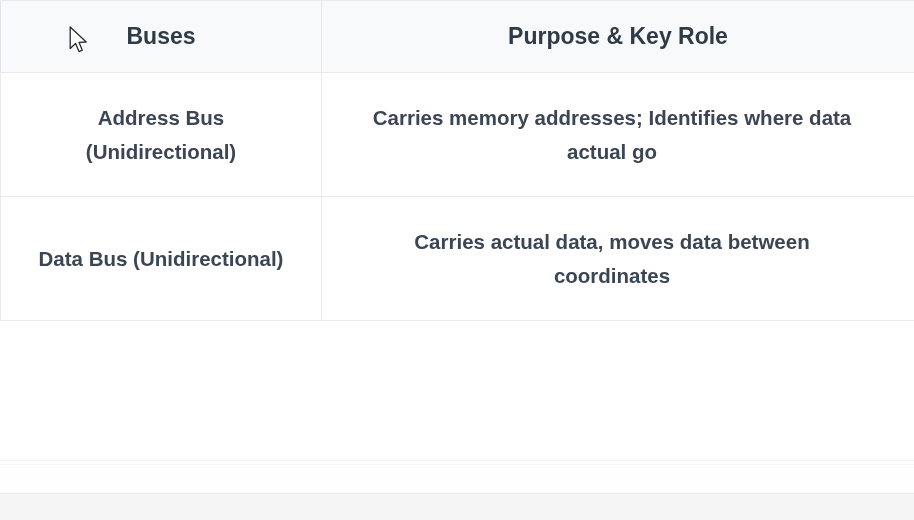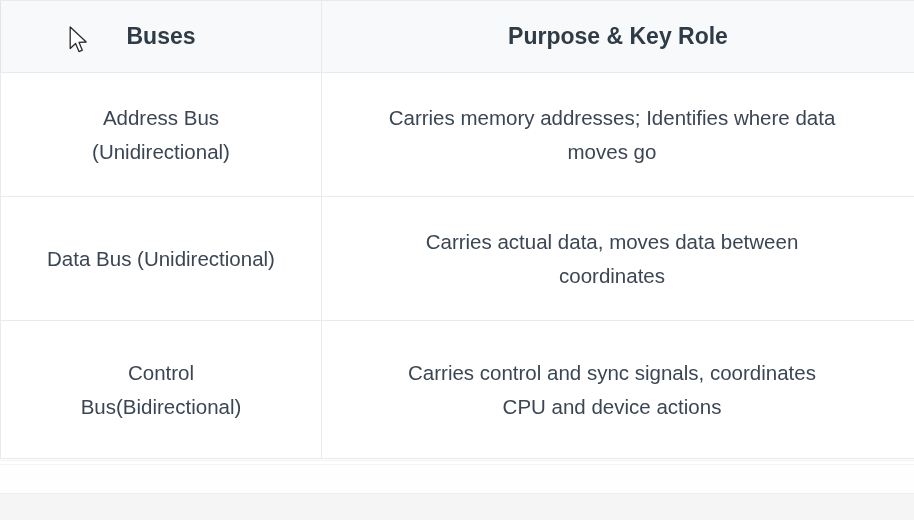--- a/index.html
+++ b/index.html
@@ -59,21 +59,21 @@
     height: 72px;
   }
 
   table.bus-table thead th.th-bus {
     border-left-color: #e3e5e8;
   }
 
   table.bus-table tbody td {
     background: #ffffff;
     color: #3b4654;
-    font-weight: 400;
+    font-weight: 700;
     font-size: 20.5px;
     line-height: 1.62;
   }
 
   table.bus-table tbody tr.r1 td { height: 124px; }
   table.bus-table tbody tr.r2 td { height: 124px; }
   table.bus-table tbody tr.r3 td { height: 138px; }
 
   table.bus-table tbody td.cell-bus {
     padding-left: 12px;
@@ -148,44 +148,34 @@
       </thead>
       <tbody>
 
         <tr class="r1">
           <td class="cell-bus">
             <span class="cell-line">Address Bus</span>
             <span class="cell-line">(Unidirectional)</span>
           </td>
           <td class="cell-purpose">
             <span class="cell-line">Carries memory addresses; Identifies where data</span>
-            <span class="cell-line">moves go</span>
+            <span class="cell-line">actual go</span>
           </td>
         </tr>
 
         <tr class="r2">
           <td class="cell-bus">
             <span class="cell-line">Data Bus (Unidirectional)</span>
           </td>
           <td class="cell-purpose">
             <span class="cell-line">Carries actual data, moves data between</span>
             <span class="cell-line">coordinates</span>
           </td>
         </tr>
 
-        <tr class="r3">
-          <td class="cell-bus">
-            <span class="cell-line">Control</span>
-            <span class="cell-line">Bus(Bidirectional)</span>
-          </td>
-          <td class="cell-purpose">
-            <span class="cell-line">Carries control and sync signals, coordinates</span>
-            <span class="cell-line">CPU and device actions</span>
-          </td>
-        </tr>
 
       </tbody>
     </table>
   </div>
 
   <div class="gap-strip"></div>
   <div class="white-block"></div>
   <div class="footer-band"></div>
 
   <svg class="cursor" viewBox="0 0 22 30">

